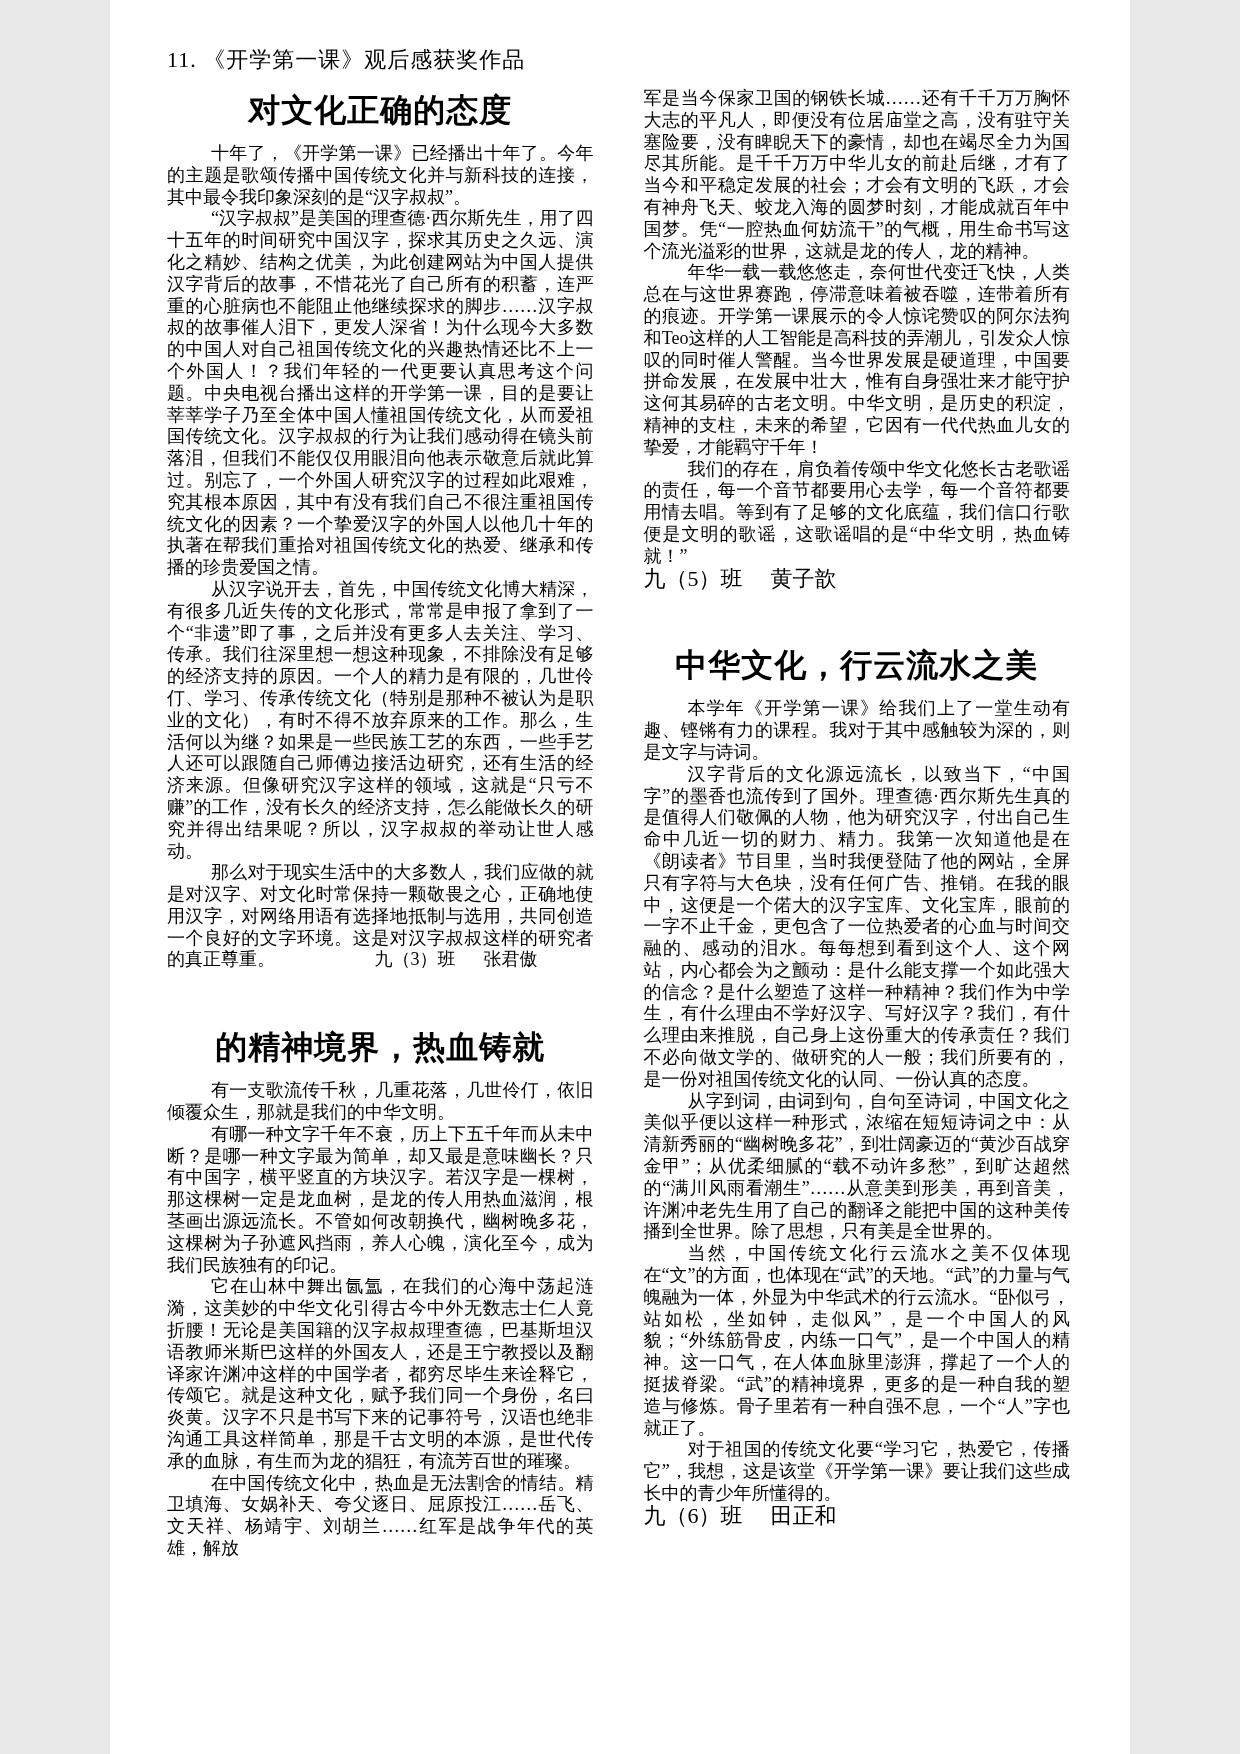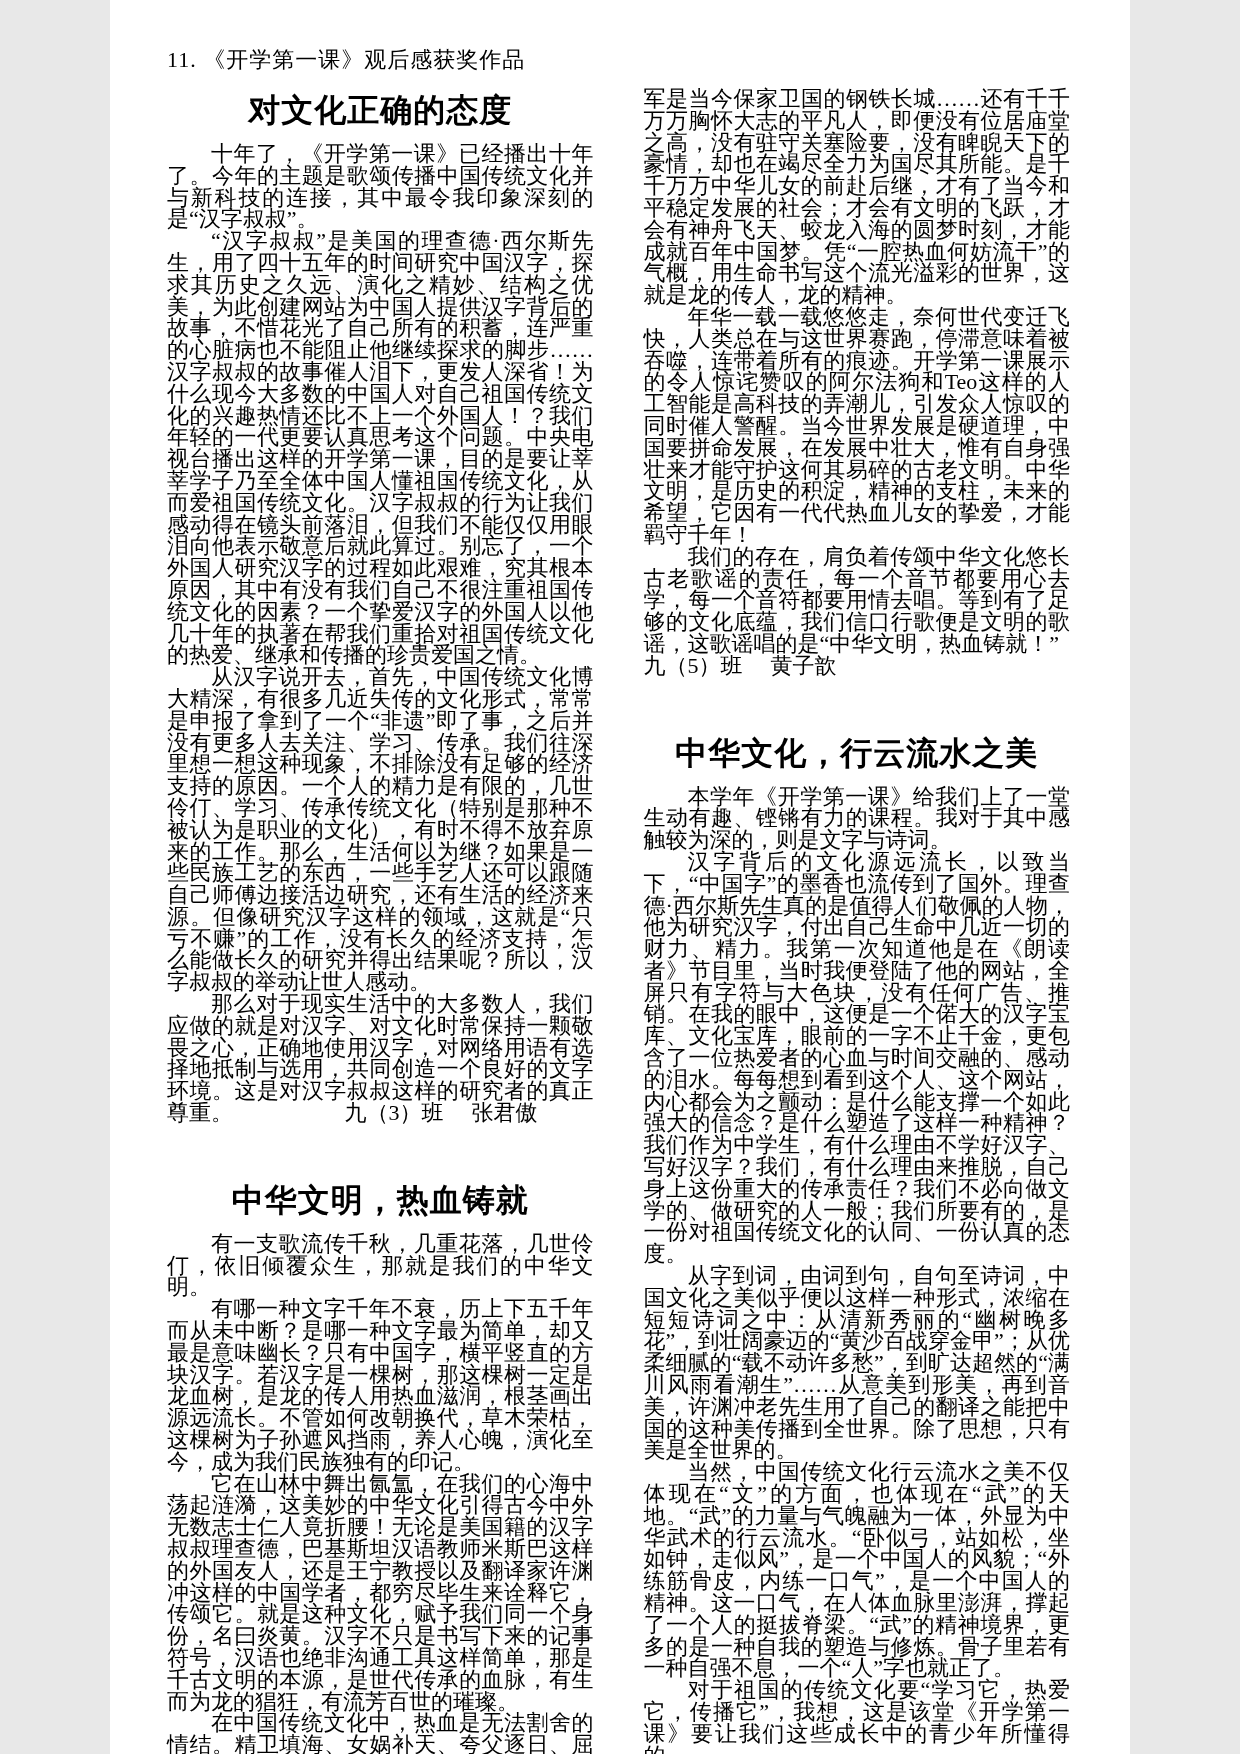--- a/index.html
+++ b/index.html
@@ -31,21 +31,21 @@
     font-size: 32px;
     font-weight: bold;
     text-align: center;
     letter-spacing: 1px;
     line-height: 40px;
     margin: 56px 0 13px 0;
     font-family: "Liberation Serif", "DejaVu Serif", serif;
   }
   .essay-title.first { margin-top: 2px; }
   .para {
-    font-size: 22px;
+    font-size: 18px;
     line-height: 21.8px;
     text-align: justify;
     text-indent: 44px;
     margin: 0;
     word-break: break-all;
   }
   .para.cont { text-indent: 0; }
   .sig-inline {
     float: right;
     padding-right: 56px;
@@ -64,23 +64,23 @@
 
 <div class="page">
   <div class="page-header">11. 《开学第一课》观后感获奖作品</div>
   <div class="columns">
     <div class="col" id="col-left">
         <div class="essay-title first">对文化正确的态度</div>
         <p class="para">十年了，《开学第一课》已经播出十年了。今年的主题是歌颂传播中国传统文化并与新科技的连接，其中最令我印象深刻的是“汉字叔叔”。</p>
         <p class="para">“汉字叔叔”是美国的理查德·西尔斯先生，用了四十五年的时间研究中国汉字，探求其历史之久远、演化之精妙、结构之优美，为此创建网站为中国人提供汉字背后的故事，不惜花光了自己所有的积蓄，连严重的心脏病也不能阻止他继续探求的脚步……汉字叔叔的故事催人泪下，更发人深省！为什么现今大多数的中国人对自己祖国传统文化的兴趣热情还比不上一个外国人！？我们年轻的一代更要认真思考这个问题。中央电视台播出这样的开学第一课，目的是要让莘莘学子乃至全体中国人懂祖国传统文化，从而爱祖国传统文化。汉字叔叔的行为让我们感动得在镜头前落泪，但我们不能仅仅用眼泪向他表示敬意后就此算过。别忘了，一个外国人研究汉字的过程如此艰难，究其根本原因，其中有没有我们自己不很注重祖国传统文化的因素？一个挚爱汉字的外国人以他几十年的执著在帮我们重拾对祖国传统文化的热爱、继承和传播的珍贵爱国之情。</p>
         <p class="para">从汉字说开去，首先，中国传统文化博大精深，有很多几近失传的文化形式，常常是申报了拿到了一个“非遗”即了事，之后并没有更多人去关注、学习、传承。我们往深里想一想这种现象，不排除没有足够的经济支持的原因。一个人的精力是有限的，几世伶仃、学习、传承传统文化（特别是那种不被认为是职业的文化），有时不得不放弃原来的工作。那么，生活何以为继？如果是一些民族工艺的东西，一些手艺人还可以跟随自己师傅边接活边研究，还有生活的经济来源。但像研究汉字这样的领域，这就是“只亏不赚”的工作，没有长久的经济支持，怎么能做长久的研究并得出结果呢？所以，汉字叔叔的举动让世人感动。</p>
         <p class="para">那么对于现实生活中的大多数人，我们应做的就是对汉字、对文化时常保持一颗敬畏之心，正确地使用汉字，对网络用语有选择地抵制与选用，共同创造一个良好的文字环境。这是对汉字叔叔这样的研究者的真正尊重。<span class="sig-inline"><span class="sig-class">九（3）班</span><span class="sig-name">张君傲</span></span></p>
-        <div class="essay-title">中华文明，热血铸就</div>
+        <div class="essay-title">的精神境界，热血铸就</div>
         <p class="para">有一支歌流传千秋，几重花落，几世伶仃，依旧倾覆众生，那就是我们的中华文明。</p>
-        <p class="para">有哪一种文字千年不衰，历上下五千年而从未中断？是哪一种文字最为简单，却又最是意味幽长？只有中国字，横平竖直的方块汉字。若汉字是一棵树，那这棵树一定是龙血树，是龙的传人用热血滋润，根茎画出源远流长。不管如何改朝换代，草木荣枯，这棵树为子孙遮风挡雨，养人心魄，演化至今，成为我们民族独有的印记。</p>
+        <p class="para">有哪一种文字千年不衰，历上下五千年而从未中断？是哪一种文字最为简单，却又最是意味幽长？只有中国字，横平竖直的方块汉字。若汉字是一棵树，那这棵树一定是龙血树，是龙的传人用热血滋润，根茎画出源远流长。不管如何改朝换代，幽树晚多花，这棵树为子孙遮风挡雨，养人心魄，演化至今，成为我们民族独有的印记。</p>
         <p class="para">它在山林中舞出氤氲，在我们的心海中荡起涟漪，这美妙的中华文化引得古今中外无数志士仁人竟折腰！无论是美国籍的汉字叔叔理查德，巴基斯坦汉语教师米斯巴这样的外国友人，还是王宁教授以及翻译家许渊冲这样的中国学者，都穷尽毕生来诠释它，传颂它。就是这种文化，赋予我们同一个身份，名曰炎黄。汉字不只是书写下来的记事符号，汉语也绝非沟通工具这样简单，那是千古文明的本源，是世代传承的血脉，有生而为龙的猖狂，有流芳百世的璀璨。</p>
         <p class="para">在中国传统文化中，热血是无法割舍的情结。精卫填海、女娲补天、夸父逐日、屈原投江……岳飞、文天祥、杨靖宇、刘胡兰……红军是战争年代的英雄，解放</p>
       </div>
     <div class="col" id="col-right">
         <p class="para cont">军是当今保家卫国的钢铁长城……还有千千万万胸怀大志的平凡人，即便没有位居庙堂之高，没有驻守关塞险要，没有睥睨天下的豪情，却也在竭尽全力为国尽其所能。是千千万万中华儿女的前赴后继，才有了当今和平稳定发展的社会；才会有文明的飞跃，才会有神舟飞天、蛟龙入海的圆梦时刻，才能成就百年中国梦。凭“一腔热血何妨流干”的气概，用生命书写这个流光溢彩的世界，这就是龙的传人，龙的精神。</p>
         <p class="para">年华一载一载悠悠走，奈何世代变迁飞快，人类总在与这世界赛跑，停滞意味着被吞噬，连带着所有的痕迹。开学第一课展示的令人惊诧赞叹的阿尔法狗和Teo这样的人工智能是高科技的弄潮儿，引发众人惊叹的同时催人警醒。当今世界发展是硬道理，中国要拼命发展，在发展中壮大，惟有自身强壮来才能守护这何其易碎的古老文明。中华文明，是历史的积淀，精神的支柱，未来的希望，它因有一代代热血儿女的挚爱，才能羁守千年！</p>
         <p class="para">我们的存在，肩负着传颂中华文化悠长古老歌谣的责任，每一个音节都要用心去学，每一个音符都要用情去唱。等到有了足够的文化底蕴，我们信口行歌便是文明的歌谣，这歌谣唱的是“中华文明，热血铸就！”</p>
         <div class="sig"><span class="sig-class">九（5）班</span><span class="sig-name">黄子歆</span></div>
         <div class="essay-title">中华文化，行云流水之美</div>
         <p class="para">本学年《开学第一课》给我们上了一堂生动有趣、铿锵有力的课程。我对于其中感触较为深的，则是文字与诗词。</p>

